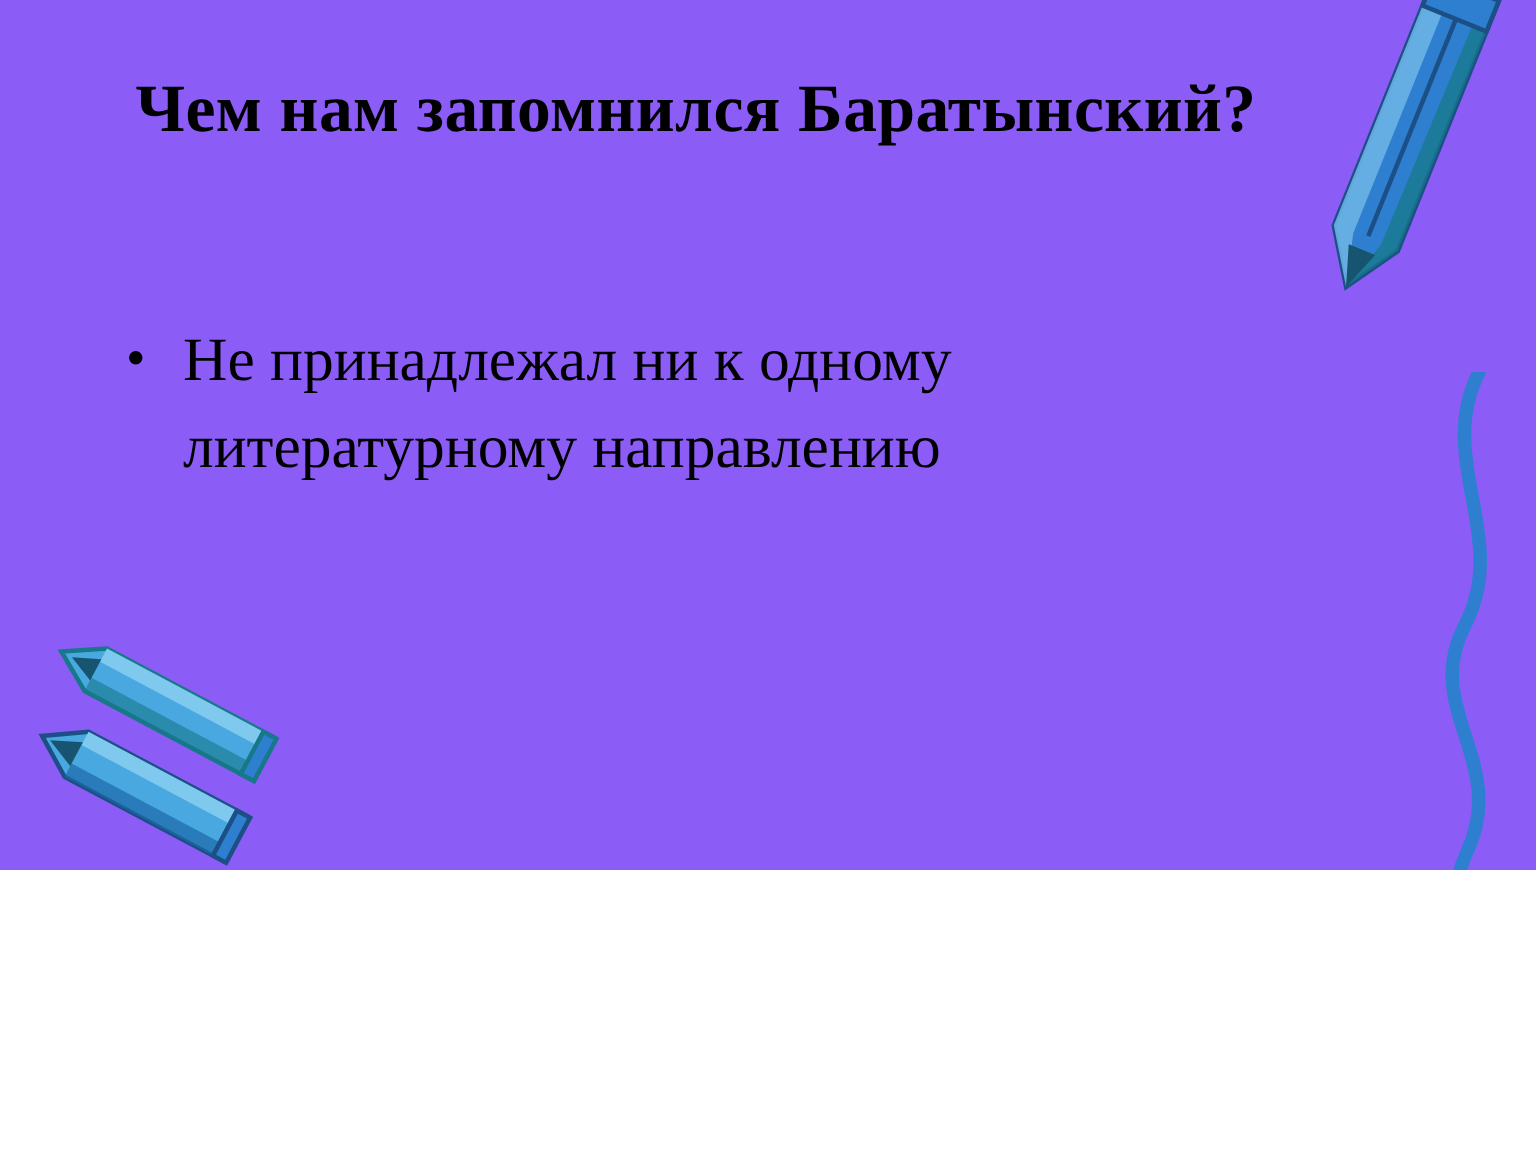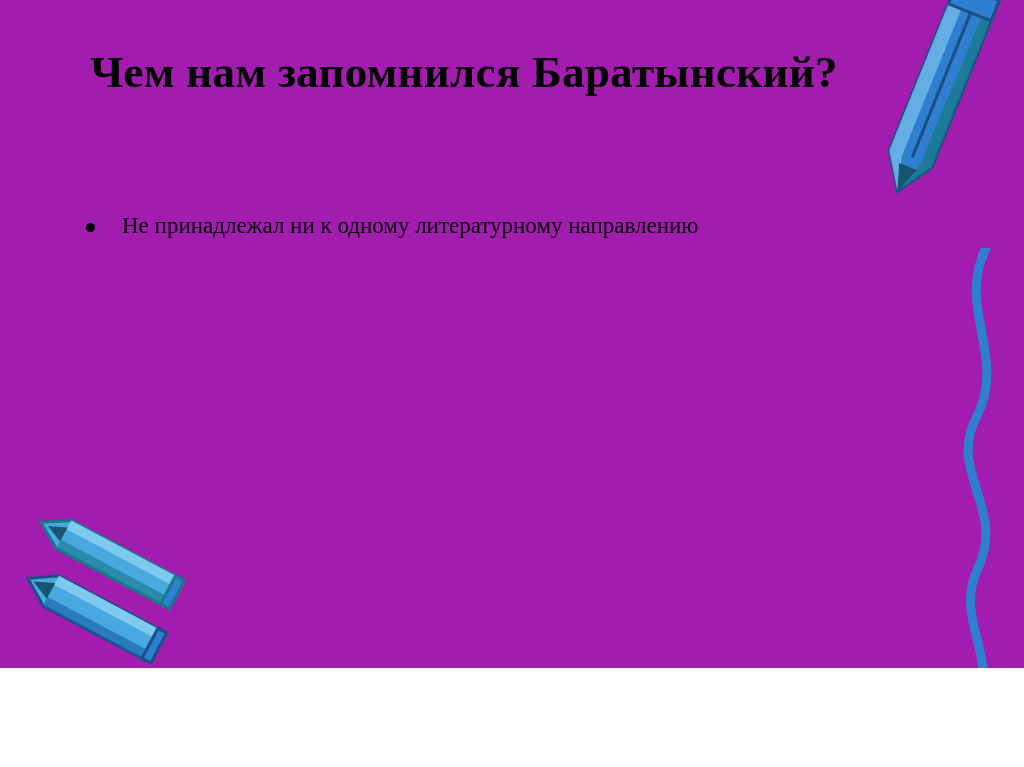--- a/index.html
+++ b/index.html
@@ -9,22 +9,22 @@
   body {
     width: 1024px;
     height: 767px;
     background: #ffffff;
     font-family: "Liberation Serif", serif;
     overflow: hidden;
   }
   #slide {
     position: relative;
     width: 1024px;
-    height: 668px;
-    background: #a21caf;
+    height: 580px;
+    background: #8b5cf6;
     overflow: hidden;
   }
 
   
   #slide-title {
     position: absolute;
     top: 44px;
     left: 64px;
     width: 800px;
     text-align: center;
@@ -44,21 +44,21 @@
     width: 830px;
     margin: 0;
     padding: 0;
     list-style: none;
   }
   .bullet-item {
     position: relative;
     padding-left: 50px;
     margin-bottom: 14px;
     font-family: "Liberation Serif", serif;
-    font-size: 23px;
+    font-size: 41px;
     line-height: 1.42;
     color: #000000;
   }
   .bullet-item .dot {
     position: absolute;
     left: 14px;
     top: 0.58em;
     width: 9px;
     height: 9px;
     background: #000000;

